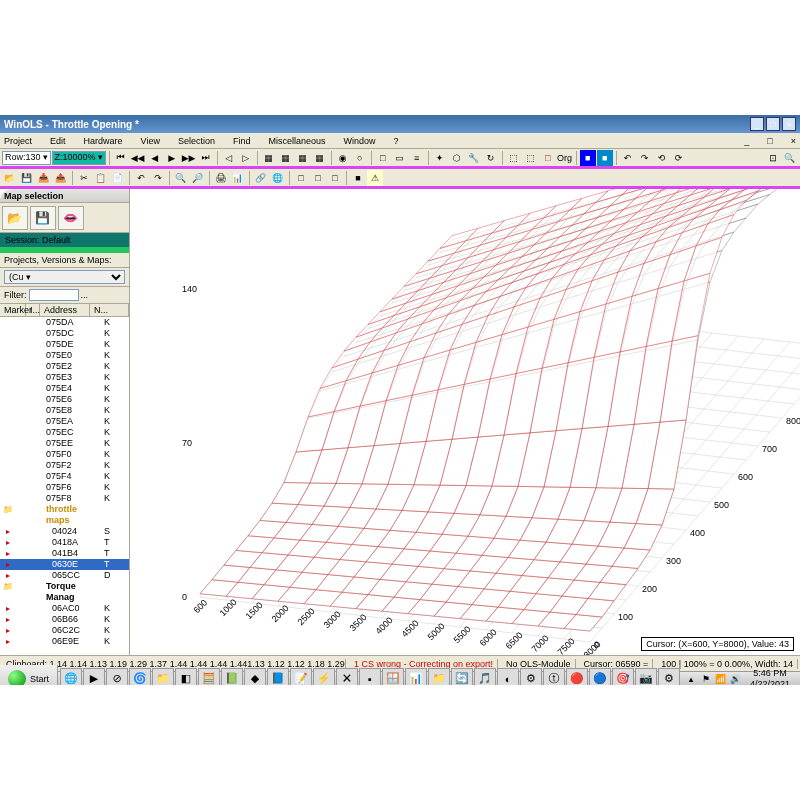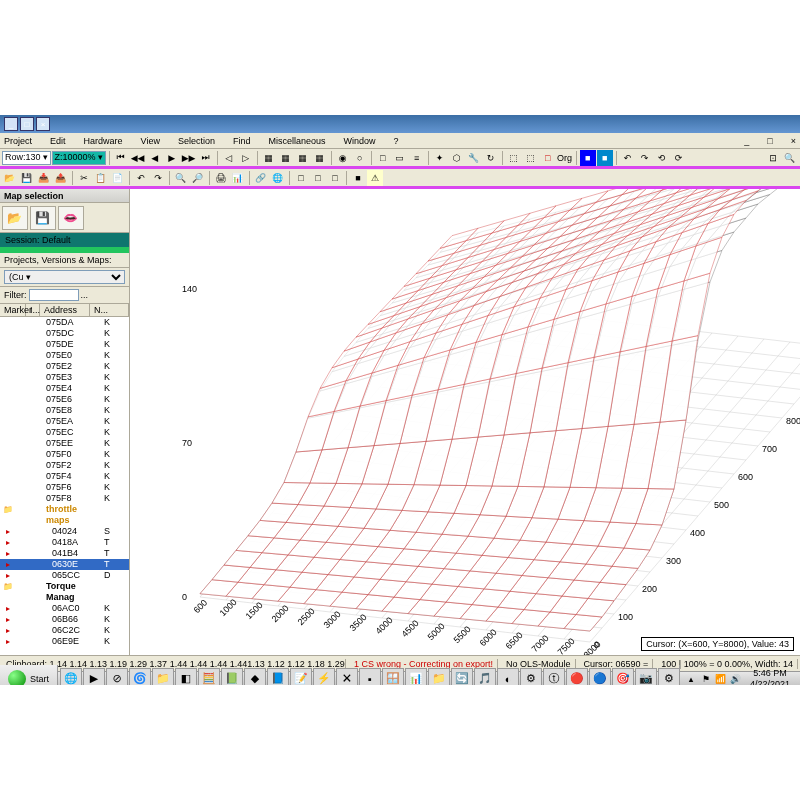--- a/index.html
+++ b/index.html
@@ -8,21 +8,21 @@
 .titlebar { height: 18px; background: linear-gradient(to bottom, #3b6ea5, #6496d2); color: #fff; display: flex; align-items: center; padding: 0 4px; }
 .titlebar .ttext { flex: 1; font-weight: bold; font-size: 10px; }
 .titlebar .wbtns { display: flex; gap: 2px; }
 .titlebar .wbtn { width: 14px; height: 14px; background: #d4e4f7; border: 1px solid #336; display: flex; align-items: center; justify-content: center; font-size: 8px; }
 .menubar { height: 16px; background: #ece9d8; display: flex; align-items: center; padding: 0 4px; gap: 18px; border-bottom: 1px solid #aca899; }
 .menubar span { cursor: default; }
 .toolbar { height: 20px; background: #ece9d8; display: flex; align-items: center; padding: 0 2px; gap: 1px; border-bottom: 3px solid #d946ef; }
 .toolbar .tbtn { width: 16px; height: 16px; background: #ece9d8; border: 1px solid transparent; display: flex; align-items: center; justify-content: center; font-size: 9px; }
 .toolbar .sep { width: 1px; height: 14px; background: #aca899; margin: 0 2px; }
 .toolbar .tfield { height: 14px; padding: 0 2px; border: 1px solid #7f9db9; background: #fff; font-size: 9px; }
-.main { flex: 1; display: flex; overflow: hidden; }
+.main { flex: 1; display: flex; overflow: hidden; border-radius: 12px; }
 .sidebar { width: 130px; background: #ece9d8; border-right: 1px solid #aca899; display: flex; flex-direction: column; }
 .sidepanel-hdr { height: 14px; background: linear-gradient(to bottom,#e4e4e0,#d0d0cc); padding: 0 4px; font-size: 9px; font-weight: bold; border-bottom: 1px solid #aca899; display:flex; align-items:center;}
 .sidebtns { height: 30px; display: flex; align-items: center; gap: 2px; padding: 2px; background: #ece9d8; border-bottom: 1px solid #aca899;}
 .sidebtns .sb { width: 26px; height: 24px; border: 1px solid #aca899; background: #f5f5f0; display: flex; align-items: center; justify-content: center; font-size: 12px;}
 .sessionrow { padding: 2px 5px; border-bottom: 6px solid #22c55e; font-size: 9px; background:#0f766e;}
 .projectrow { padding: 2px 4px; border-bottom: 1px solid #aca899; font-size: 9px; display:flex; align-items:center; gap:2px;}
 .projectrow select { flex:1; font-size:9px; height:14px; border:1px solid #7f9db9;}
 .filterrow { padding: 2px 4px; border-bottom: 1px solid #aca899; font-size: 9px; display:flex; gap:2px; align-items:center;}
 .filterrow input { width: 50px; height: 12px; border:1px solid #7f9db9; font-size:9px;}
 .listhdr { display: flex; background: #ece9d8; border-bottom: 1px solid #aca899; font-size: 9px; }
@@ -49,20 +49,21 @@
 .sicon { width: 14px; height: 14px; display: flex; align-items: center; justify-content: center; font-size: 9px;}
 .clock { padding: 0 6px; text-align: center; font-size: 9px; line-height: 11px; }
 .bottomwhite { height: 115px; background: #fff;}
 </style>
 </head>
 <body>
 
 <div class="whitespace"></div>
 
 <div class="titlebar">
+  <span class="ttext">WinOLS - Throttle Opening *</span>
   <div class="wbtns">
     <div class="wbtn">_</div>
     <div class="wbtn">□</div>
     <div class="wbtn">×</div>
   </div>
 </div>
 
 <div class="menubar">
   <span>Project</span>
   <span>Edit</span>

